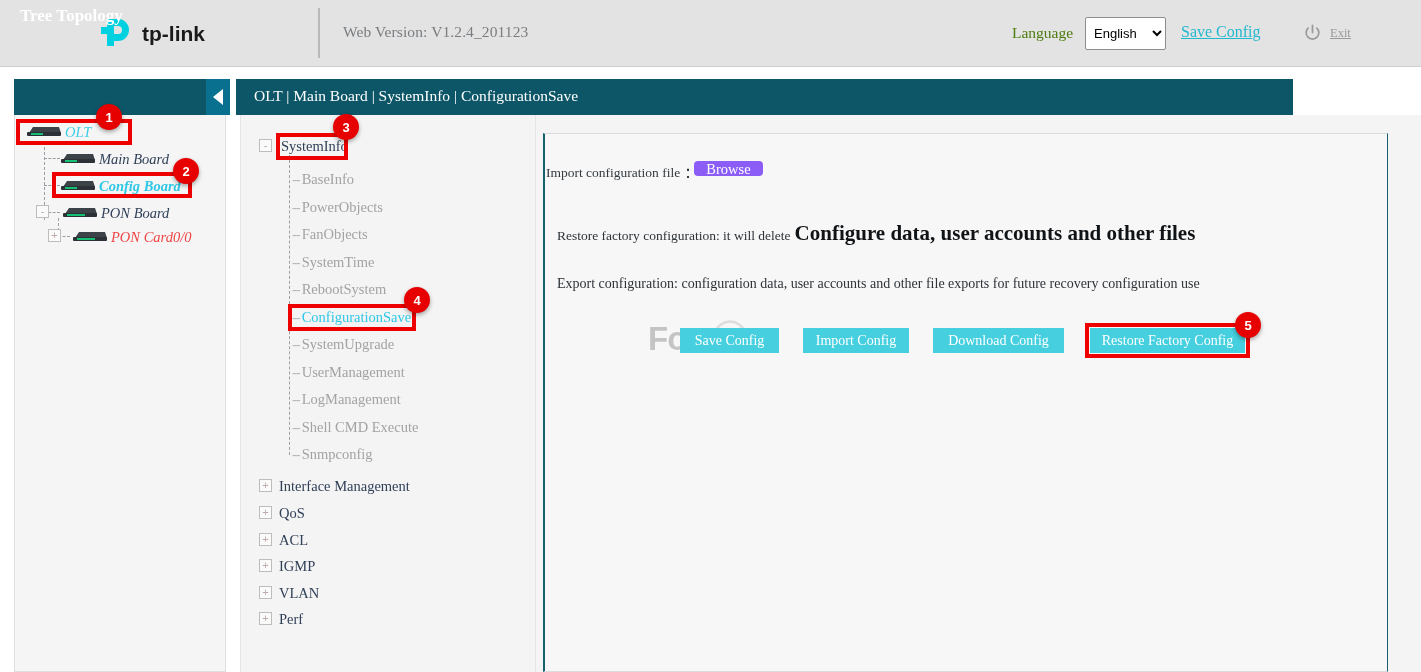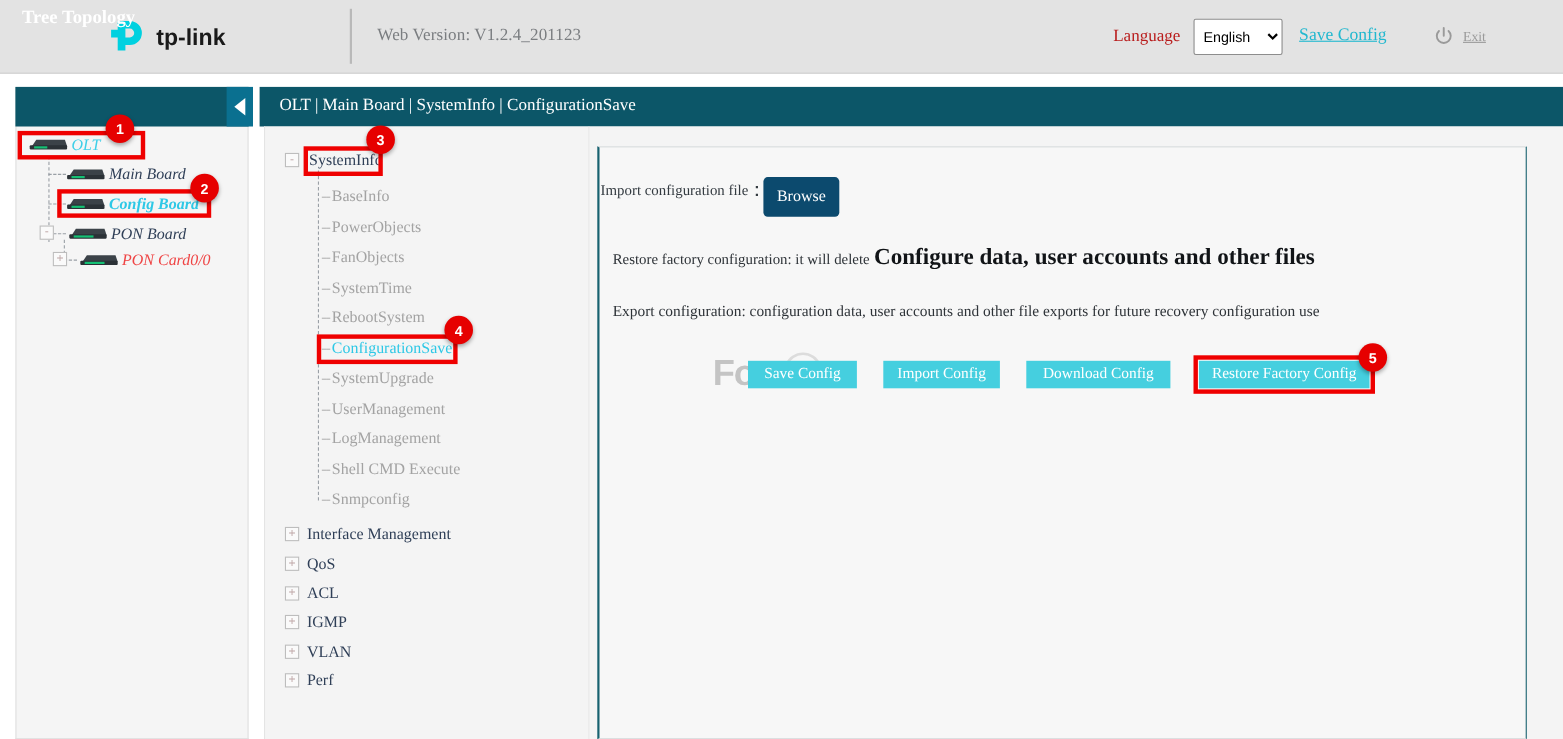--- a/index.html
+++ b/index.html
@@ -31,21 +31,21 @@
   .web-version {
     position: absolute; left: 343px; top: 23px;
     font-size: 15.5px; color: #7a7d80; letter-spacing: .1px;
   }
   .online-users {
     position: absolute; left: 676px; top: 22px;
     font-size: 16px; color: #3e4346;
   }
   .lang-label {
     position: absolute; left: 1012px; top: 24px;
-    font-size: 15.5px; color: #b91c1c;
+    font-size: 15.5px; color: #4d7c0f;
   }
   .lang-select {
     position: absolute; left: 1085px; top: 17px;
     width: 81px; height: 33px;
     font-family: "Liberation Sans", sans-serif;
     font-size: 13px; color: #000;
     background: #fff; border: 1px solid #8d8d8d; border-radius: 2px;
     padding-left: 4px;
   }
   .save-config-link {
@@ -136,21 +136,21 @@
     font-size: 14.5px; white-space: nowrap; cursor: pointer;
   }
   .mi-root  { color: #2f3f57; }
   .mi-leaf  { color: #a3a3a3; }
   .mi-active{ color: #2ec8e6; }
   .mdash { color: #b8b8b8; letter-spacing: -1px; margin-right: 2px; }
 
   
   .breadcrumb-bar {
     position: absolute; left: 236px; top: 79px;
-    width: 1185px; height: 36px;
+    width: 1057px; height: 36px;
     background: #0c5668;
   }
   .breadcrumb-text {
     position: absolute; left: 18px; top: 8px;
     font-size: 15.5px; color: #ffffff;
   }
 
   
   .content-area {
     position: absolute; left: 536px; top: 115px;
@@ -168,22 +168,22 @@
   .lbl-import {
     position: absolute; left: 546px; top: 165px;
     font-size: 13.5px; color: #333a40;
   }
   .colon-big {
     position: absolute; left: 679px; top: 160px;
     font-size: 18px; color: #333a40;
   }
   .btn-browse {
     position: absolute; left: 694px; top: 161px;
-    width: 69px; height: 36px;
-    background: #0c4a6e; color: #ffffff;
+    width: 69px; height: 15px;
+    background: #8b5cf6; color: #ffffff;
     border: none; border-radius: 4px;
     font-family: "Liberation Serif", serif;
     font-size: 14.5px; cursor: pointer;
   }
   .restore-line {
     position: absolute; left: 557px; top: 221px;
     white-space: nowrap;
   }
   .restore-small { font-size: 13.5px; color: #2e3338; }
   .restore-big { font-size: 21px; font-weight: bold; color: #111417; }

